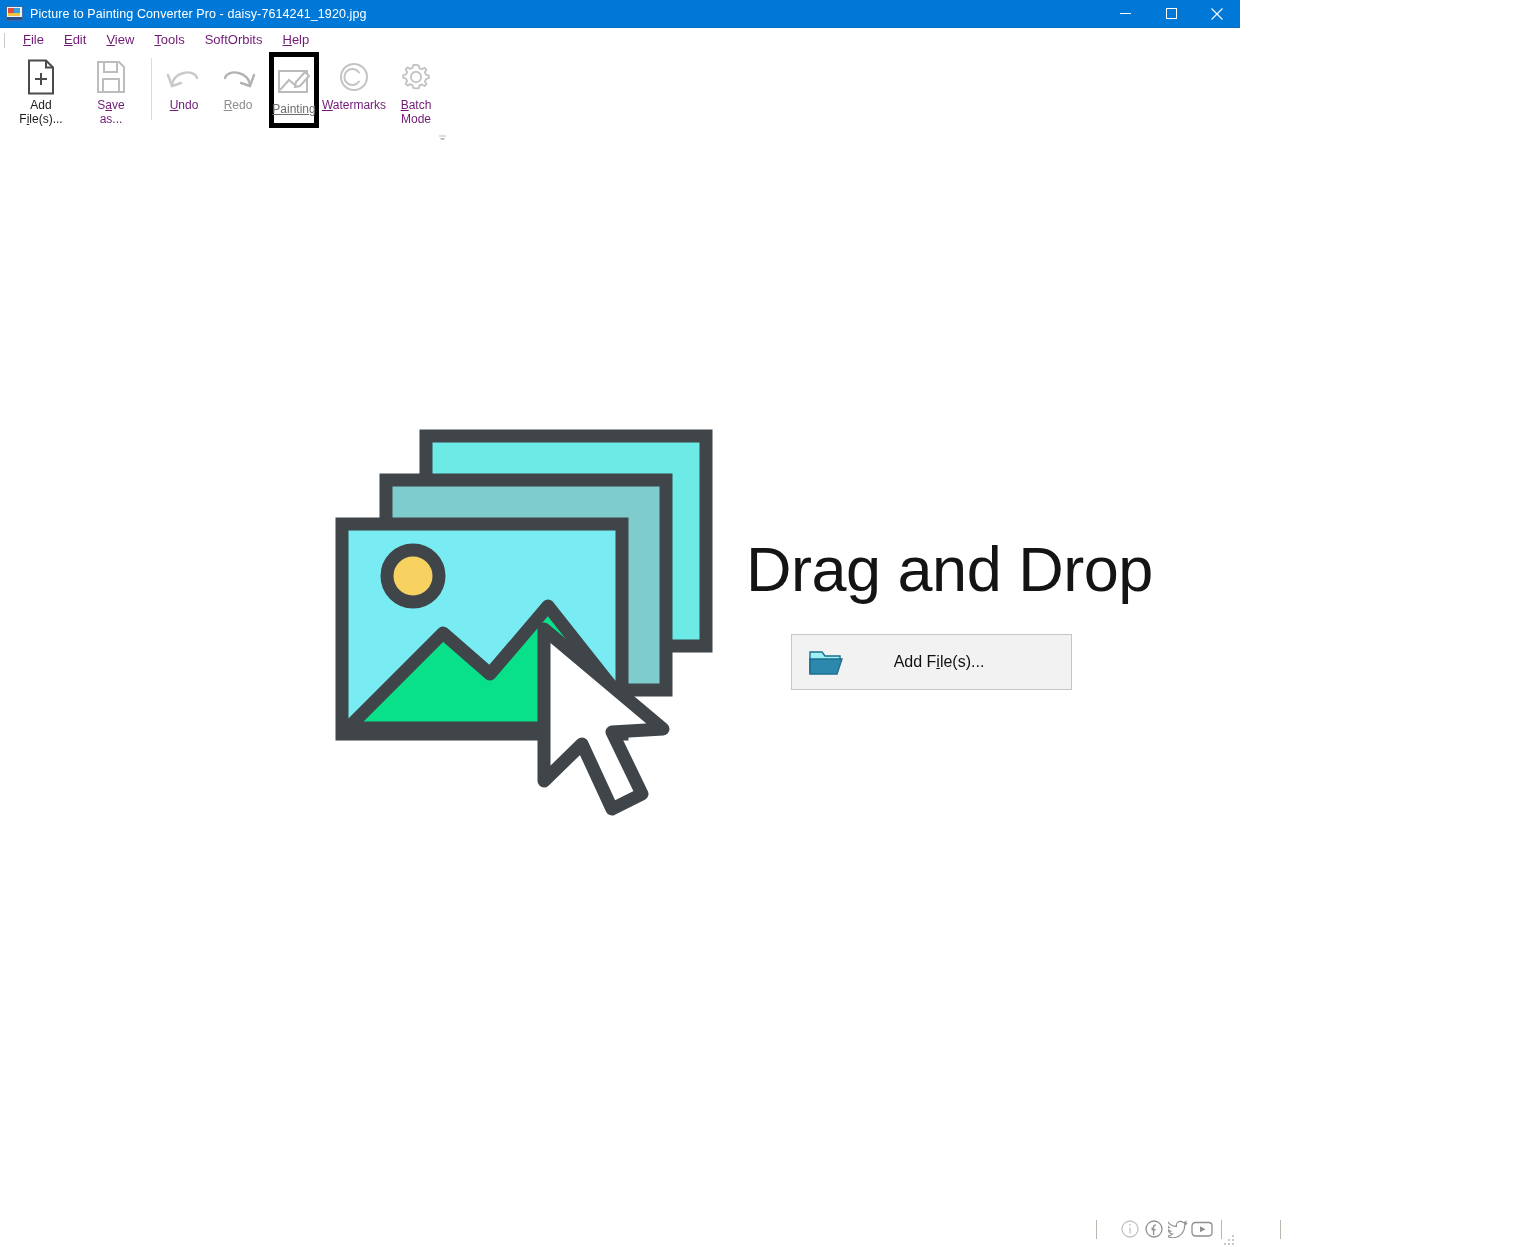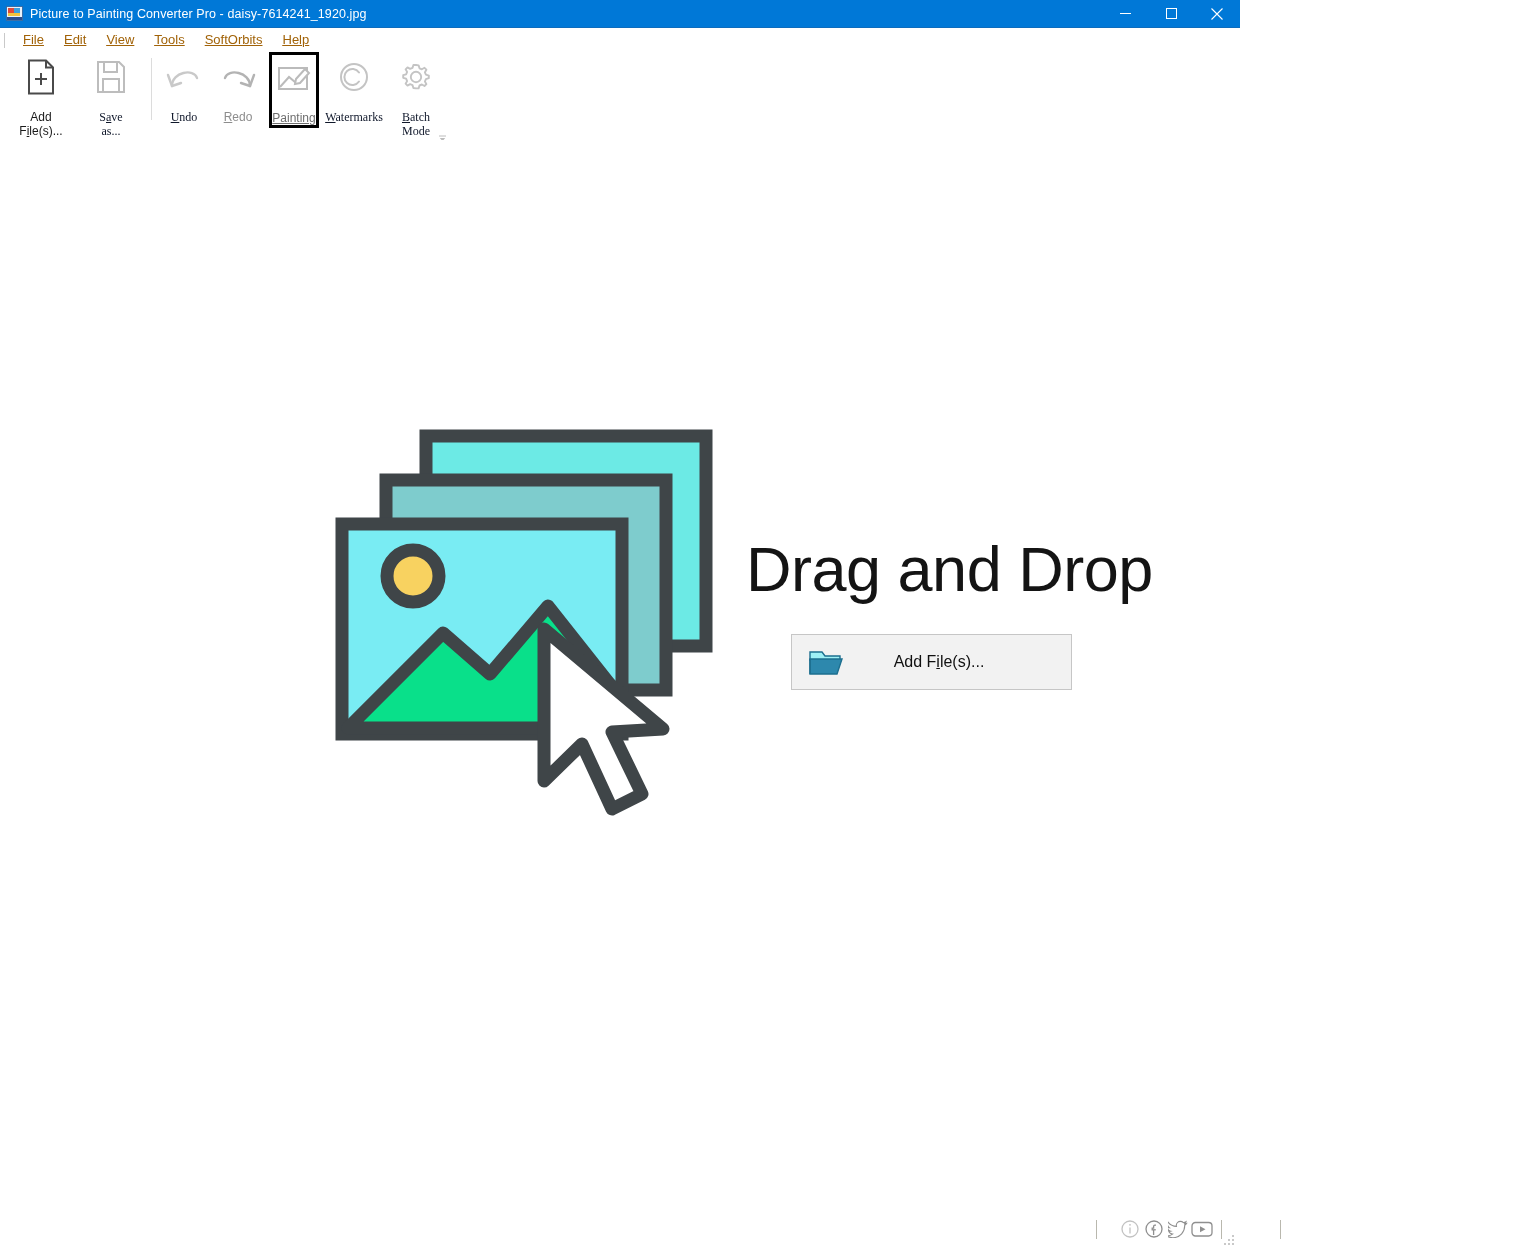--- a/index.html
+++ b/index.html
@@ -78,24 +78,23 @@
   }
   .menu-grip {
     width: 1px;
     height: 15px;
     background: #c9c9c9;
     margin-right: 8px;
     flex: 0 0 auto;
   }
   .menu-item {
     font-size: 13px;
-    color: #a16207;
+    color: #701a75;
     padding: 2px 10px 3px 10px;
     white-space: nowrap;
-    text-decoration: underline;
   }
   .menu-item u { text-decoration: underline; }
 
   
   .ribbon {
     height: 88px;
     background: #ffffff;
     display: flex;
     align-items: flex-start;
     flex: 0 0 auto;
@@ -117,39 +116,38 @@
   }
   .rbtn {
     width: 50px;
     min-width: 50px;
     padding: 6px 2px 0 2px;
     display: flex;
     flex-direction: column;
     align-items: center;
     text-align: center;
     position: relative;
-    gap: 12px;
   }
   .rbtn.wide { width: 66px; min-width: 66px; }
   .rbtn .ricon {
     height: 38px;
     display: flex;
     align-items: center;
     justify-content: center;
   }
   .rbtn .rlabel {
     font-size: 12px;
     line-height: 13.5px;
     margin-top: 3px;
     color: #1a1a1a;
     white-space: pre-line;
   }
-  .rbtn.disabled .rlabel { color: #0f172a; font-family: Liberation Serif, serif; }
+  .rbtn.disabled .rlabel { color: #701a75; }
   .rbtn.active {
-    border: 3px solid #000000;
+    border: 5px solid #000000;
     background: #ffffff;
     padding-top: 5px;
     margin-top: 0px;
     height: 76px;
     box-sizing: border-box;
   }
   .rbtn.active .rlabel {
     color: #6f6f6f;
     text-decoration: underline;
   }

